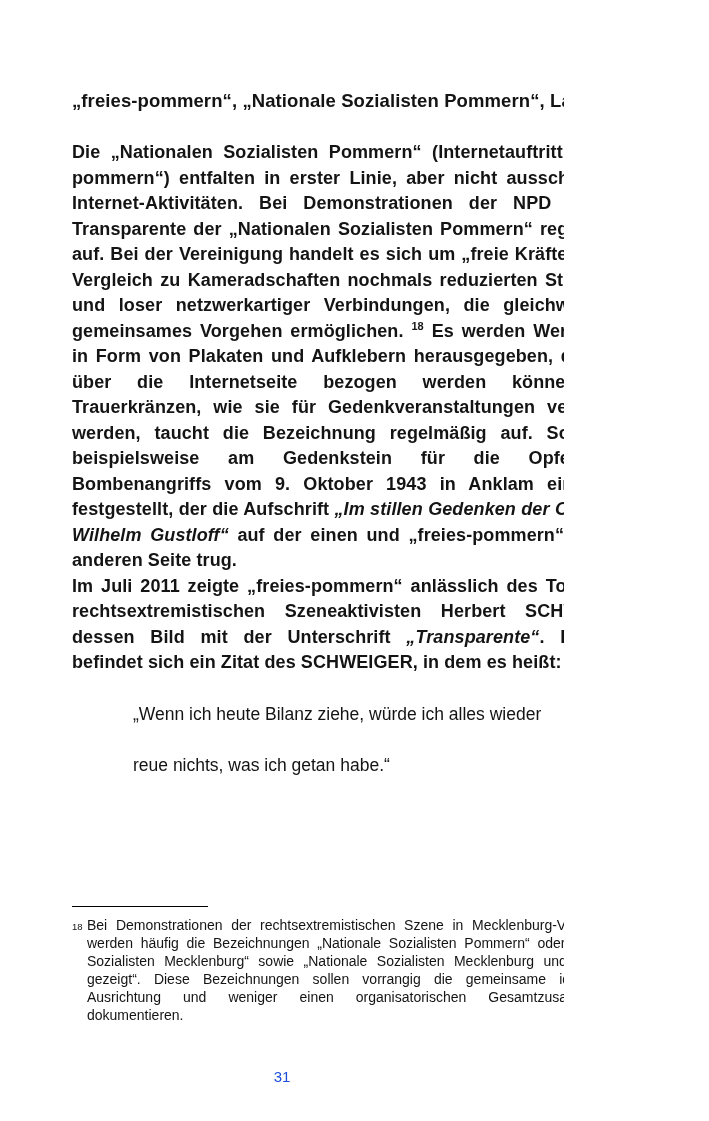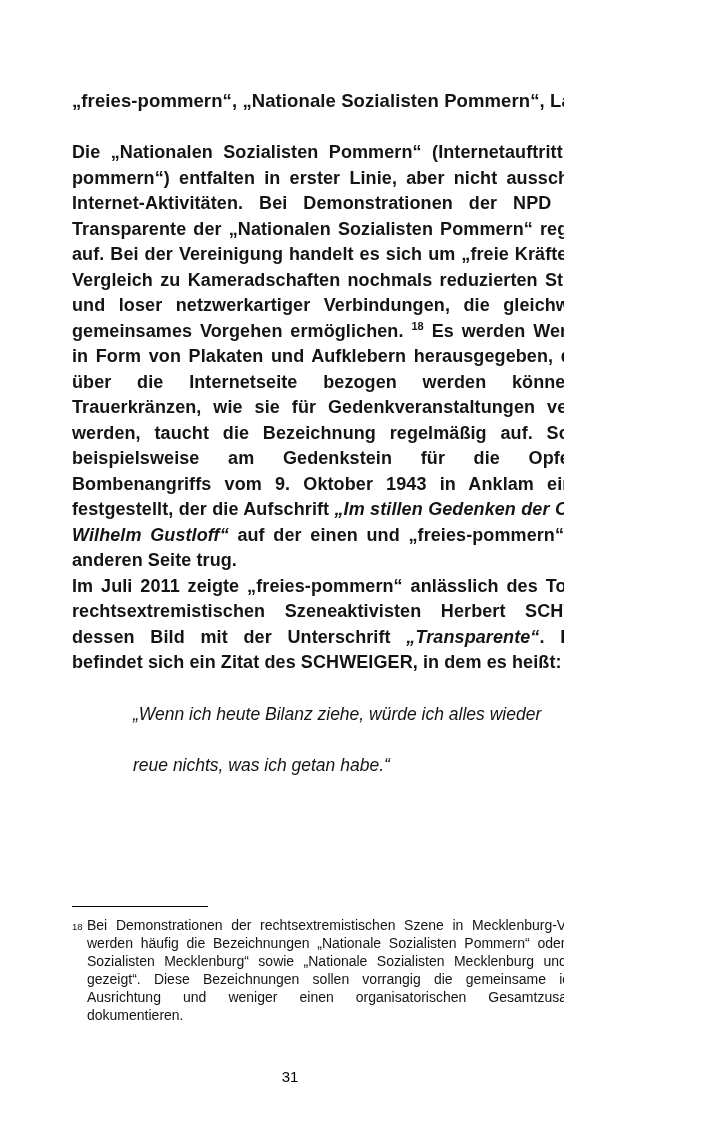--- a/index.html
+++ b/index.html
@@ -43,21 +43,20 @@
       font-style: italic;
     }
     sup.fn-ref {
       font-size: 11px;
       line-height: 0;
       vertical-align: super;
     }
     .quote {
       margin: 26px 0 0 61px;
       font-size: 17.5px;
-      font-style: italic;
       line-height: 25.5px;
     }
     .footnote-section {
       position: absolute;
       left: 72px;
       top: 906px;
       width: 565px;
     }
     .fn-rule {
       width: 136px;
@@ -82,22 +81,21 @@
       hyphens: auto;
       -webkit-hyphens: auto;
     }
     .page-number {
       position: absolute;
       left: 0;
       top: 1068px;
       width: 100%;
       text-align: center;
       font-size: 15px;
-      color: #000000;
-      padding-left: 8px;
+      color: #1d4ed8;
     }
   </style>
 </head>
 <body>
 
 <div class="page">
   <div class="content">
 
     <h1 class="heading"><span>„freies-pommern“, „Nationale Sozialisten Pommern“, Land-</span><br></h1>
 

